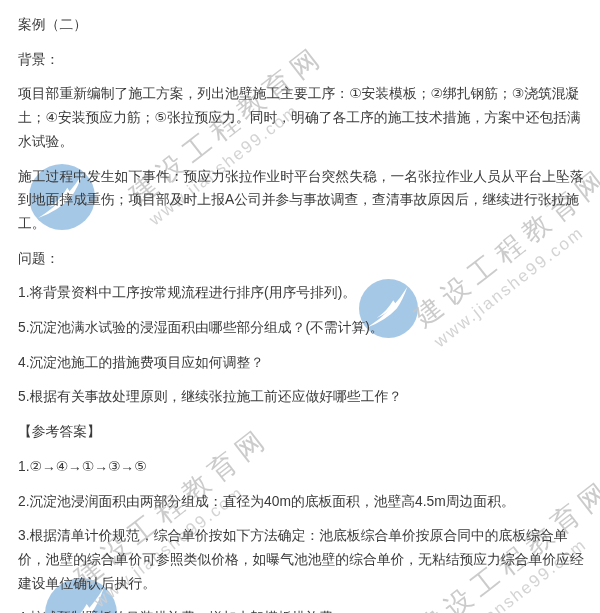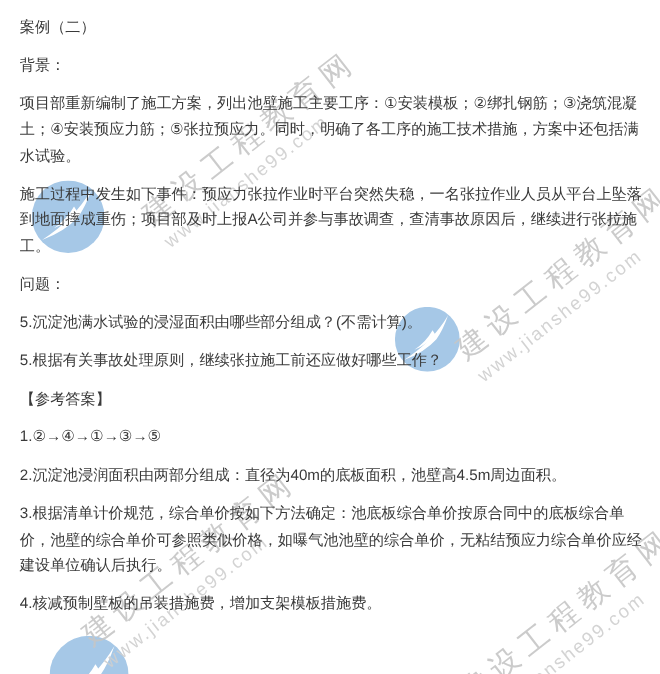--- a/index.html
+++ b/index.html
@@ -74,21 +74,23 @@
       <span class="wm-url">www.jianshe99.com</span>
     </div>
   </div>
 
   <div class="content">
     <p>案例（二）</p>
     <p>背景：</p>
     <p>项目部重新编制了施工方案，列出池壁施工主要工序：①安装模板；②绑扎钢筋；③浇筑混凝土；④安装预应力筋；⑤张拉预应力。同时，明确了各工序的施工技术措施，方案中还包括满水试验。</p>
     <p>施工过程中发生如下事件：预应力张拉作业时平台突然失稳，一名张拉作业人员从平台上坠落到地面摔成重伤；项目部及时上报A公司并参与事故调查，查清事故原因后，继续进行张拉施工。</p>
     <p>问题：</p>
+    <p>1.将背景资料中工序按常规流程进行排序(用序号排列)。</p>
     <p>5.沉淀池满水试验的浸湿面积由哪些部分组成？(不需计算)。</p>
+    <p>4.沉淀池施工的措施费项目应如何调整？</p>
     <p>5.根据有关事故处理原则，继续张拉施工前还应做好哪些工作？</p>
     <p>【参考答案】</p>
     <p>1.②→④→①→③→⑤</p>
     <p>2.沉淀池浸润面积由两部分组成：直径为40m的底板面积，池壁高4.5m周边面积。</p>
     <p>3.根据清单计价规范，综合单价按如下方法确定：池底板综合单价按原合同中的底板综合单价，池壁的综合单价可参照类似价格，如曝气池池壁的综合单价，无粘结预应力综合单价应经建设单位确认后执行。</p>
     <p>4.核减预制壁板的吊装措施费，增加支架模板措施费。</p>
 
   </div>
 </div>
 

